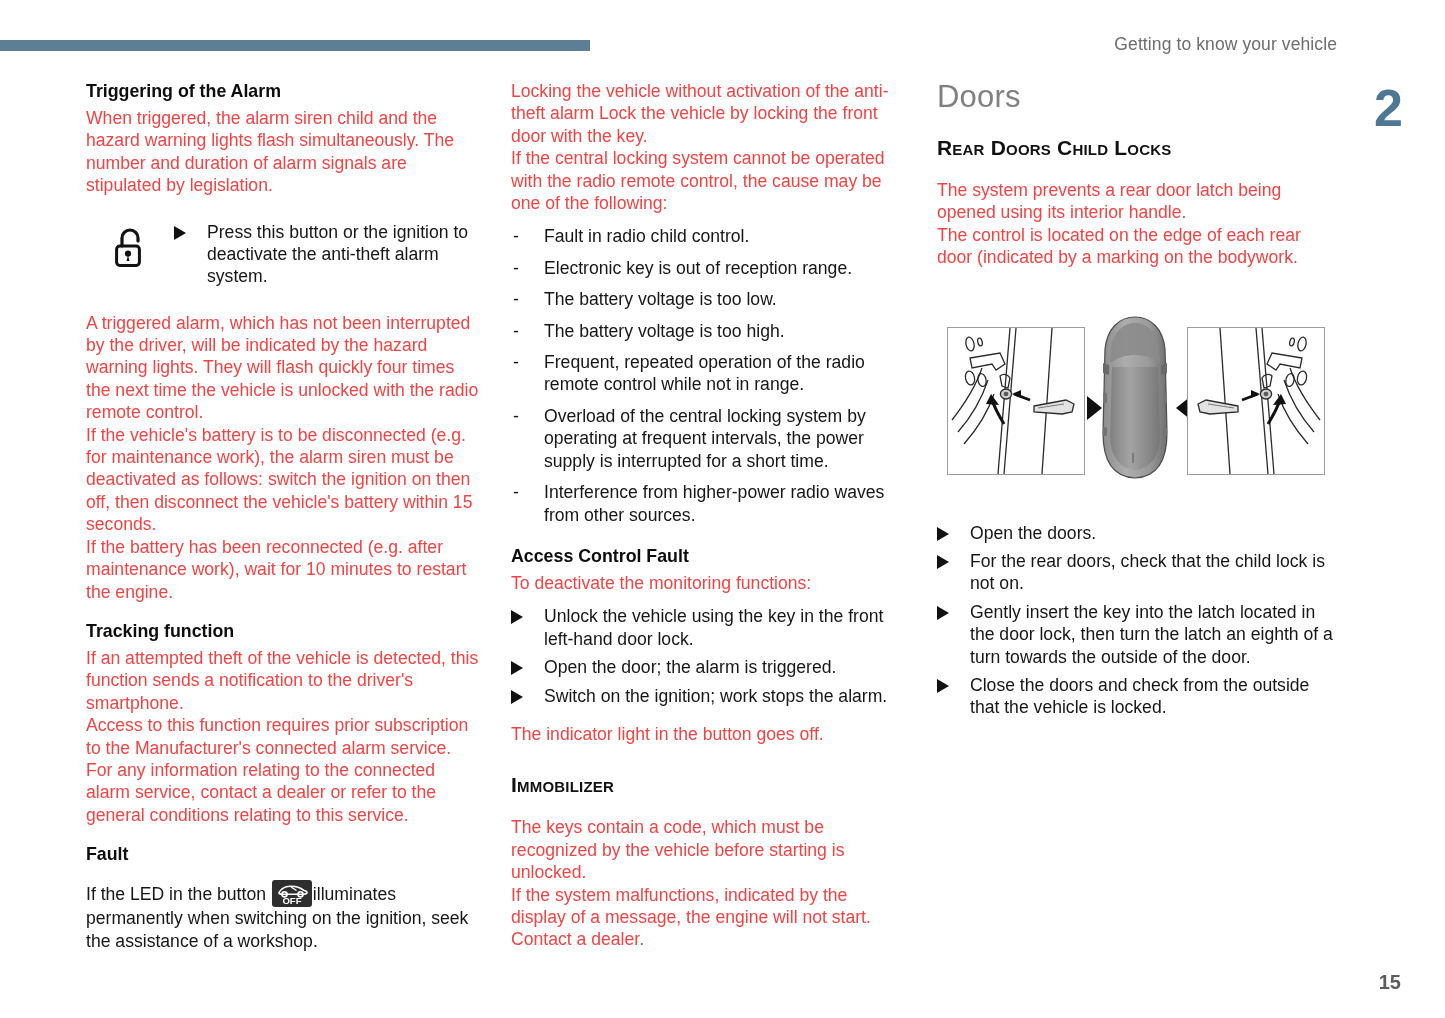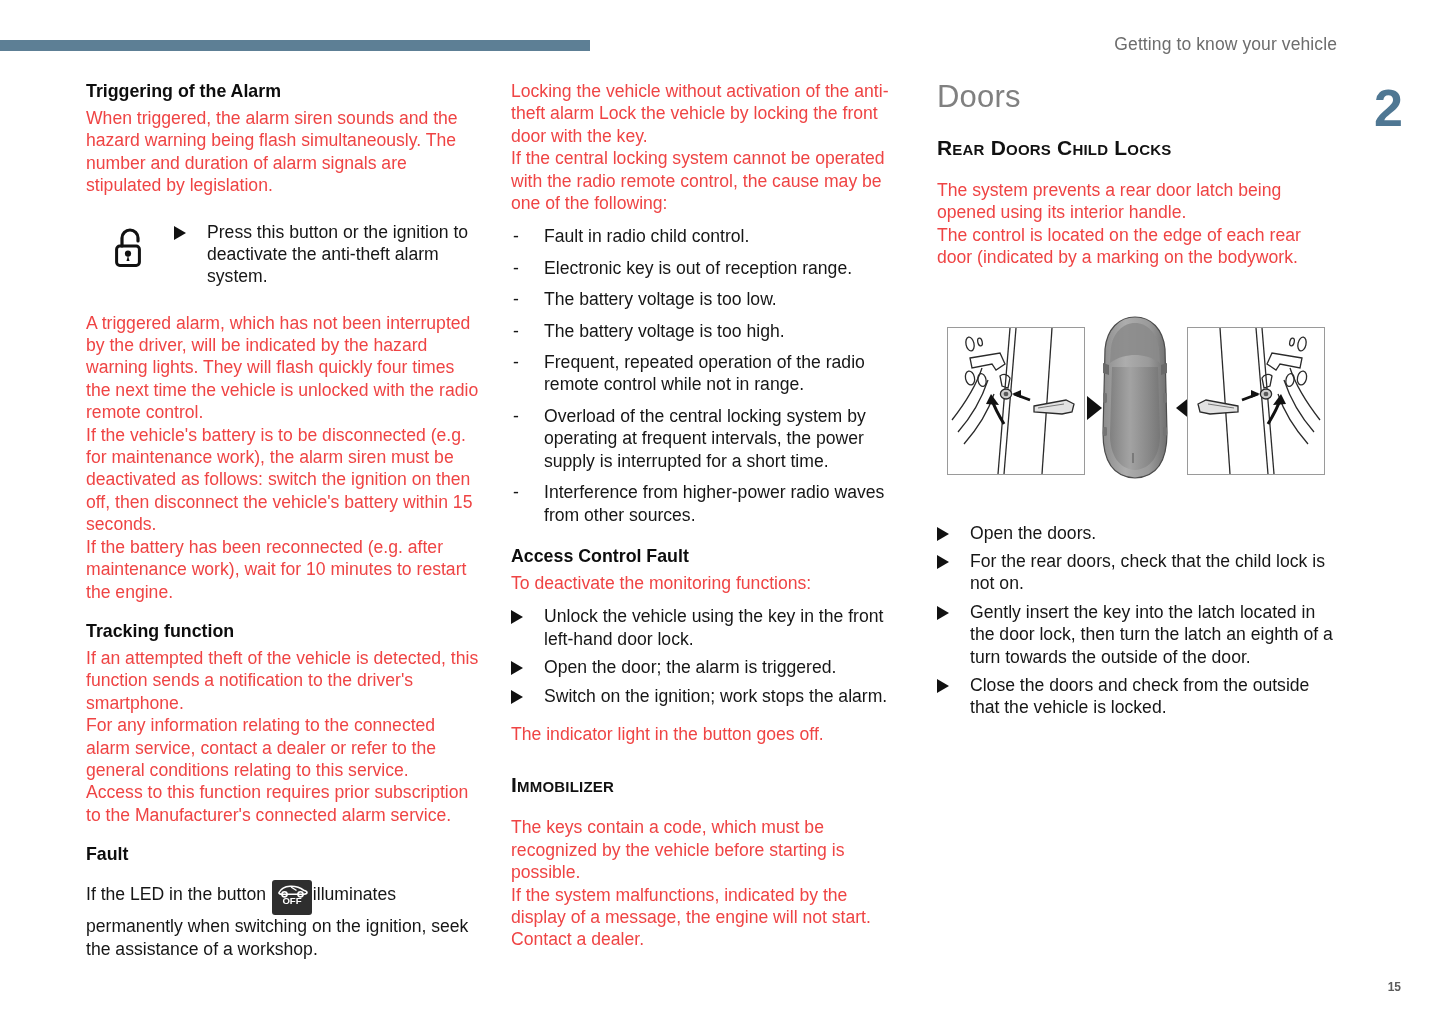--- a/index.html
+++ b/index.html
@@ -45,21 +45,21 @@
     font-weight: bold;
     color: #4f7793;
     line-height: 1;
   }
 
   
   .page-number {
     position: absolute;
     right: 44px;
     bottom: 24px;
-    font-size: 12px;
+    font-size: 20px;
     font-weight: bold;
     color: #5c5c5c;
   }
 
   
   .col {
     position: absolute;
     top: 80px;
     width: 396px;
   }
@@ -188,21 +188,21 @@
     border-top: 7.5px solid transparent;
     border-bottom: 7.5px solid transparent;
   }
 
   
   .inline-flow { font-size: 17.6px; line-height: 22.4px; }
   .off-btn {
     display: inline-block;
     vertical-align: -7px;
     width: 40px;
-    height: 35px;
+    height: 27px;
     background: #2e2e2e;
     border-radius: 3px;
     position: relative;
     margin: 0 1px;
   }
 
   
   .illustration {
     margin-top: 46px;
     height: 170px;
@@ -248,21 +248,21 @@
 
 <div class="top-bar"></div>
 
 <div class="running-header">Getting to know your vehicle</div>
 <div class="chapter-number">2</div>
 <div class="page-number">15</div>
 
 <div class="col col-1">
 
   <h3 class="sub-head">Triggering of the Alarm</h3>
-  <p class="para">When triggered, the alarm siren sounds and the hazard warning being flash simultaneously. The number and duration of alarm signals are stipulated by legislation.</p>
+  <p class="para">When triggered, the alarm siren child and the hazard warning lights flash simultaneously. The number and duration of alarm signals are stipulated by legislation.</p>
 
   <div class="callout">
     <span class="lock-icon">
       <svg viewBox="0 0 36 44" width="36" height="44" aria-hidden="true">
         <path d="M10 19 L10 11 A8 8 0 0 1 26 11 L26 14" fill="none" stroke="#111" stroke-width="3.2" stroke-linecap="round"></path>
         <rect x="4.6" y="19" width="22.8" height="19.5" rx="3.2" fill="none" stroke="#111" stroke-width="3"></rect>
         <circle cx="16" cy="26.6" r="3.1" fill="#111"></circle>
         <path d="M16 28.4 L14.5 34 L17.5 34 Z" fill="#111"></path>
       </svg>
     </span>
@@ -275,22 +275,22 @@
   <div class="gap-md"></div>
 
   <p class="para">A triggered alarm, which has not been interrupted by the driver, will be indicated by the hazard warning lights. They will flash quickly four times the next time the vehicle is unlocked with the radio remote control.</p>
   <p class="para">If the vehicle's battery is to be disconnected (e.g. for maintenance work), the alarm siren must be deactivated as follows: switch the ignition on then off, then disconnect the vehicle's battery within 15 seconds.</p>
   <p class="para">If the battery has been reconnected (e.g. after maintenance work), wait for 10 minutes to restart the engine.</p>
 
   <div class="gap-md"></div>
 
   <h3 class="sub-head">Tracking function</h3>
   <p class="para">If an attempted theft of the vehicle is detected, this function sends a notification to the driver's smartphone.</p>
+  <p class="para">Access to this function requires prior subscription to the Manufacturer's connected alarm service.</p>
   <p class="para">For any information relating to the connected alarm service, contact a dealer or refer to the general conditions relating to this service.</p>
-  <p class="para">Access to this function requires prior subscription to the Manufacturer's connected alarm service.</p>
 
   <div class="gap-md"></div>
 
   <h3 class="sub-head">Fault</h3>
   <div class="gap-sm"></div>
   <div class="inline-flow">
     <span>If the LED in the button</span><span>&nbsp;</span><span class="off-btn">
       <svg viewBox="0 0 40 27" width="40" height="27" aria-hidden="true">
         <path d="M7 12.5 C9 8.5 12.5 6.5 18 6.2 C23.5 6 28 7.2 31.5 10.2
                  C33.5 10.6 35 11.4 35 12.6 C35 13.6 33.8 14.2 32 14.3
@@ -331,21 +331,21 @@
     <li><span class="tri"></span><span>Switch on the ignition; work stops the alarm.</span></li>
   </ul>
 
   <div class="gap-sm"></div>
   <p class="para">The indicator light in the button goes off.</p>
 
   <div class="gap-lg"></div>
 
   <h2 class="section-head">Immobilizer</h2>
   <div class="gap-sm"></div>
-  <p class="para">The keys contain a code, which must be recognized by the vehicle before starting is possible.</p>
+  <p class="para">The keys contain a code, which must be recognized by the vehicle before starting is unlocked.</p>
   <p class="para">If the system malfunctions, indicated by the display of a message, the engine will not start.</p>
   <p class="para">Contact a dealer.</p>
 
 </div>
 
 <div class="col col-3">
 
   <h1 class="chapter-title">Doors</h1>
   <h2 class="section-head">Rear Doors Child Locks</h2>
   <div class="gap-sm"></div>

